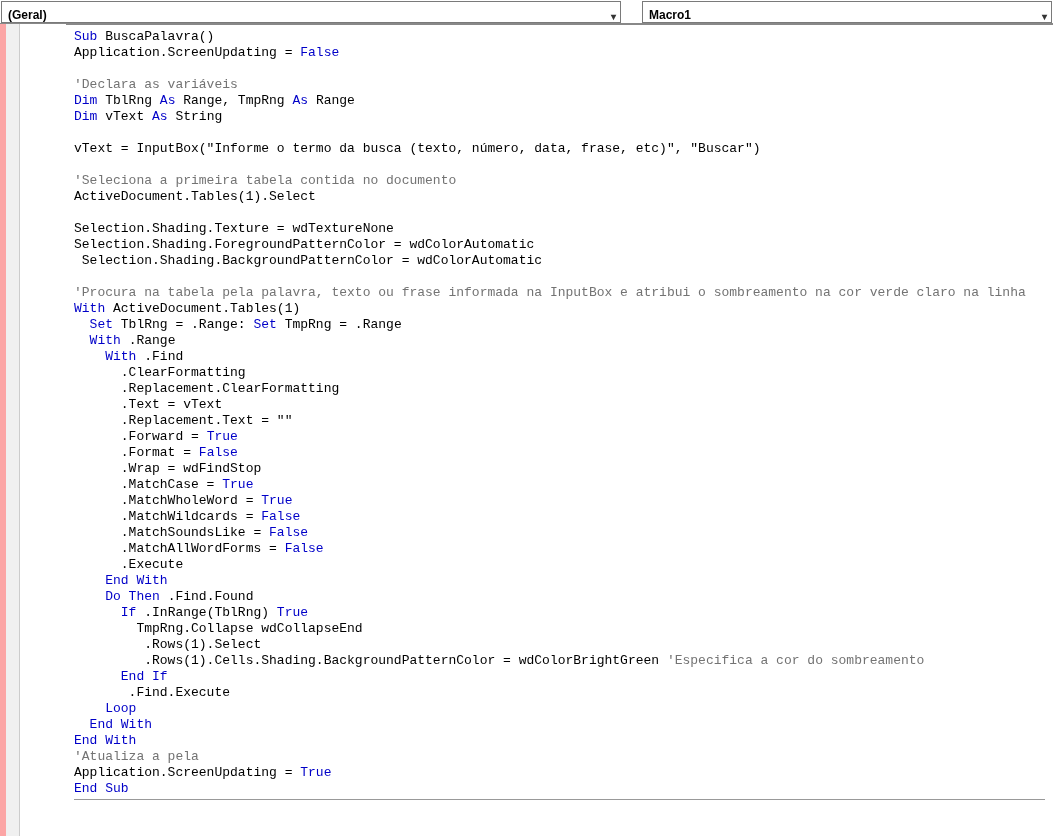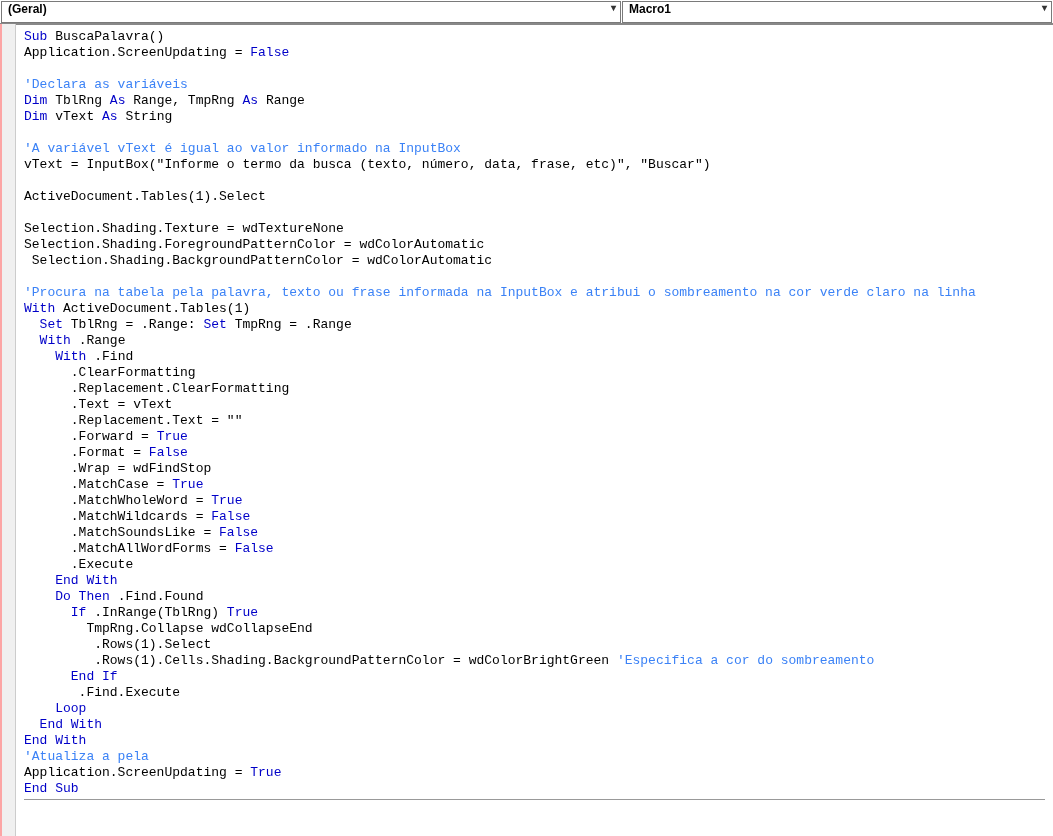--- a/index.html
+++ b/index.html
@@ -17,43 +17,44 @@
   .top-bar {
     display: flex;
     height: 24px;
     border-bottom: 1px solid #888;
   }
   .dropdown {
     background: #ffffff;
     border: 1px solid #7a7a7a;
     height: 22px;
     display: flex;
-    align-items: flex-start;
+    align-items: flex-end;
     justify-content: space-between;
     padding: 0 4px 0 6px;
     font-size: 12px;
     font-weight: bold;
     cursor: pointer;
     margin: 1px;
   }
   .dropdown-left {
     width: 620px;
   }
   .dropdown-right {
     flex: 1;
-    margin-left: 0;
+    margin-left: 20px;
   }
   .dropdown-arrow {
     font-size: 10px;
     color: #333;
   }
   .editor-container {
     display: flex;
     height: calc(100% - 24px);
-    border-left: 2px solid #fca5a5;
+    border-left: 6px solid #fca5a5;
+    gap: 46px;
   }
   .margin-bar {
     width: 14px;
     background: #f0f0f0;
     border-right: 1px solid #ccc;
   }
   .code-area {
     flex: 1;
     padding: 4px 8px;
     font-family: Consolas, 'Courier New', monospace;
@@ -62,21 +63,21 @@
     white-space: pre;
     overflow: auto;
     color: #000;
     border-top: 1px solid #888;
   }
   .hr-line {
     border-top: 1px solid #999;
     margin-top: 2px;
   }
   .kw { color: #0000c8; }
-  .cm { color: #3b82f6; }
+  .cm { color: #737373; }
 </style>
 </head>
 <body>
 
 <div class="top-bar">
   <div class="dropdown dropdown-left">
     <span>(Geral)</span>
     <span class="dropdown-arrow">▾</span>
   </div>
   <div class="dropdown dropdown-right">
@@ -87,23 +88,23 @@
 
 <div class="editor-container">
   <div class="margin-bar"></div>
   <div class="code-area" id="code-area"><span class="kw">Sub</span> BuscaPalavra()
 Application.ScreenUpdating = <span class="kw">False</span>
 
 <span class="cm">'Declara as variáveis</span>
 <span class="kw">Dim</span> TblRng <span class="kw">As</span> Range, TmpRng <span class="kw">As</span> Range
 <span class="kw">Dim</span> vText <span class="kw">As</span> String
 
-<span class="cm">'A variável vText é igual ao valor informado na InputBox</span>
 vText = InputBox("Informe o termo da busca (texto, número, data, frase, etc)", "Buscar")
 
+<span class="cm">'Seleciona a primeira tabela contida no documento</span>
 ActiveDocument.Tables(1).Select
 
 Selection.Shading.Texture = wdTextureNone
 Selection.Shading.ForegroundPatternColor = wdColorAutomatic
  Selection.Shading.BackgroundPatternColor = wdColorAutomatic
 
 <span class="cm">'Procura na tabela pela palavra, texto ou frase informada na InputBox e atribui o sombreamento na cor verde claro na linha</span>
 <span class="kw">With</span> ActiveDocument.Tables(1)
   <span class="kw">Set</span> TblRng = .Range: <span class="kw">Set</span> TmpRng = .Range
   <span class="kw">With</span> .Range

